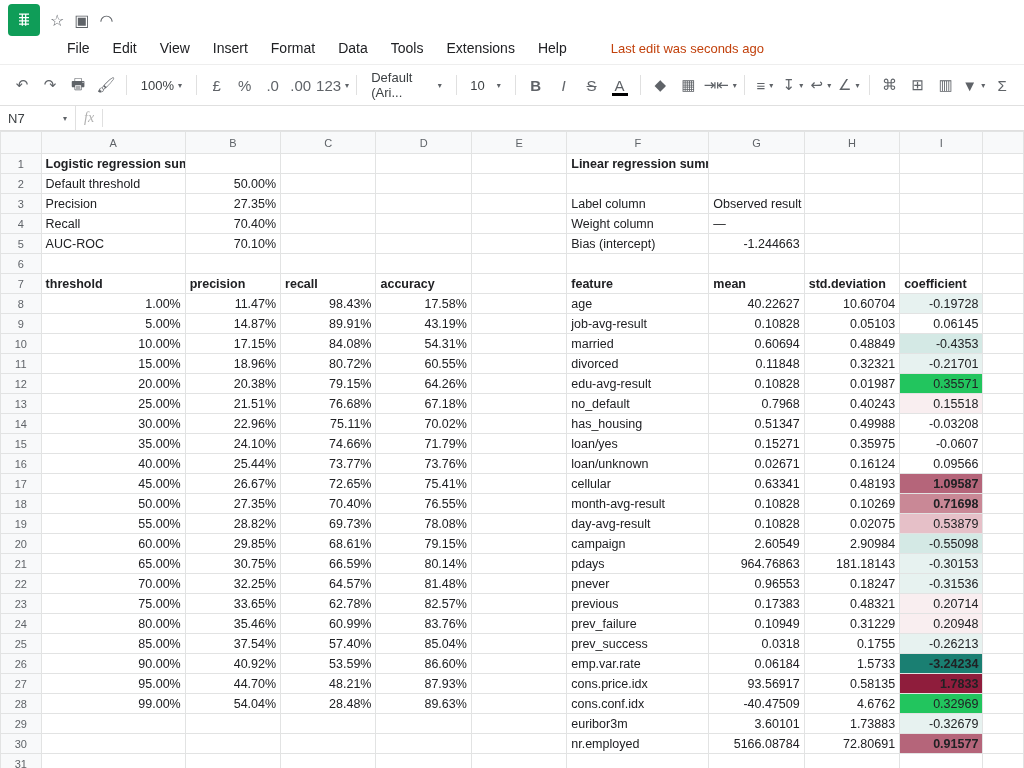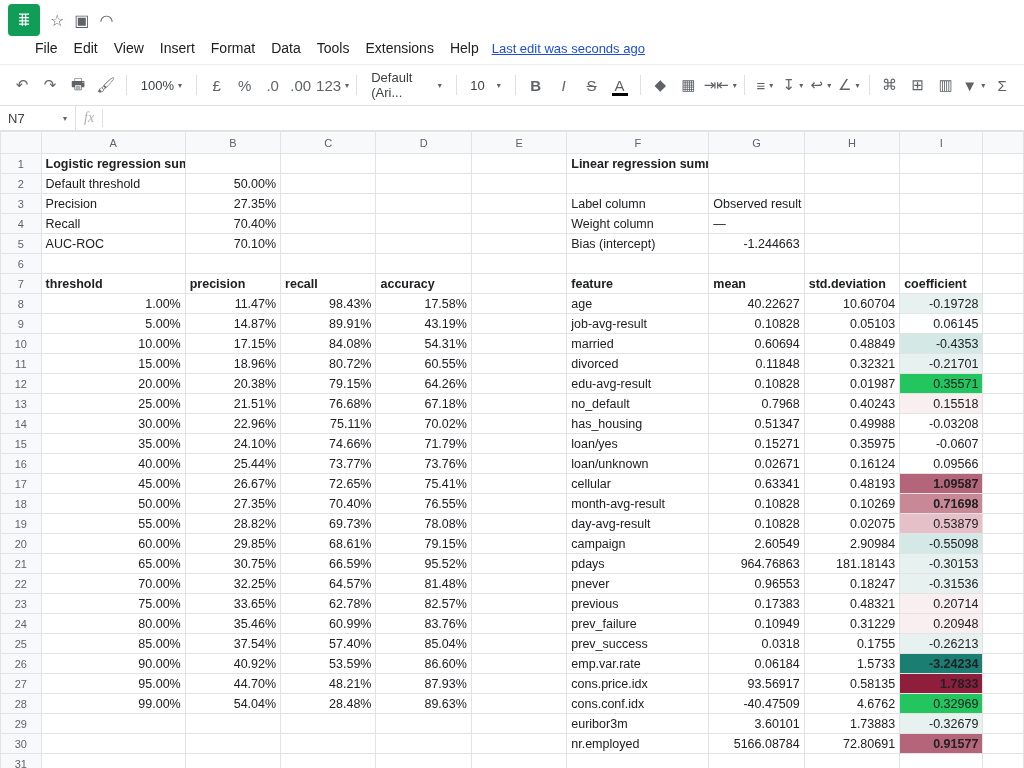--- a/index.html
+++ b/index.html
@@ -7,23 +7,23 @@
 
   
   .titlebar { display: flex; align-items: center; padding: 6px 10px 0 8px; height: 34px; }
   .logo { width: 32px; height: 32px; border-radius: 4px; background: #0f9d58; display: flex; align-items: center; justify-content: center; margin-right: 10px; }
   .logo svg { width: 20px; height: 20px; }
   .title { font-size: 18px; color: #5f6368; margin-right: 10px; }
   .title-icons { display: flex; gap: 10px; color: #5f6368; font-size: 16px; }
   .title-icons span { cursor: pointer; }
 
   
-  .menubar { display: flex; align-items: center; gap: 2px; padding: 2px 10px 4px 28px; font-size: 14px; color: #202124; }
+  .menubar { display: flex; align-items: center; gap: 9px; padding: 2px 10px 4px 60px; font-size: 14px; color: #202124; }
   .menubar .mitem { padding: 4px 7px; border-radius: 4px; cursor: pointer; }
-  .lastedit { color: #1d4ed8; margin-left: 4px; text-decoration: underline; font-size: 13px; cursor: pointer; }
+  .lastedit { color: #c2410c; margin-left: 28px; font-size: 13px; cursor: pointer; }
 
   .divider { border-top: 1px solid #eee; }
 
   
   .toolbar { display: flex; align-items: center; gap: 4px; padding: 6px 10px; height: 40px; color: #5f6368; }
   .tbtn { min-width: 24px; height: 26px; padding: 0 4px; display: inline-flex; align-items: center; justify-content: center; border-radius: 2px; cursor: pointer; font-size: 15px; }
   .tsep { width: 1px; height: 20px; background: #e0e0e0; margin: 0 4px; }
   .zoom { display: flex; align-items: center; font-size: 13px; color: #3c4043; padding: 0 6px; cursor: pointer; }
   .fontsel { display: flex; align-items: center; gap: 14px; font-size: 13px; color: #3c4043; padding: 0 6px; width: 110px; border: none; cursor: pointer; }
   .fontsize { display: flex; align-items: center; gap: 8px; font-size: 13px; color: #3c4043; padding: 0 6px; width: 50px; cursor: pointer; }
@@ -458,21 +458,21 @@
           <td>2.60549</td>
           <td>2.90984</td>
           <td class="hl-teal2">-0.55098</td>
           <td></td>
         </tr>
         <tr>
           <th class="rowh">21</th>
           <td>65.00%</td>
           <td>30.75%</td>
           <td>66.59%</td>
-          <td>95.52%</td>
+          <td>80.14%</td>
           <td></td>
           <td class="l">pdays</td>
           <td>964.76863</td>
           <td>181.18143</td>
           <td class="hl-teal1">-0.30153</td>
           <td></td>
         </tr>
         <tr>
           <th class="rowh">22</th>
           <td>70.00%</td>

